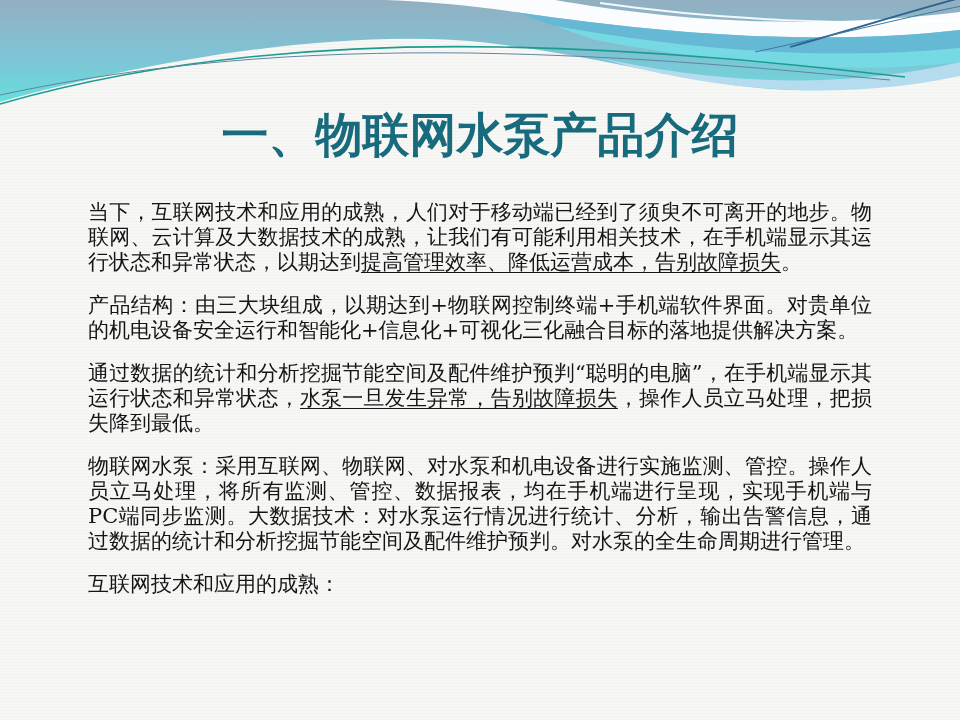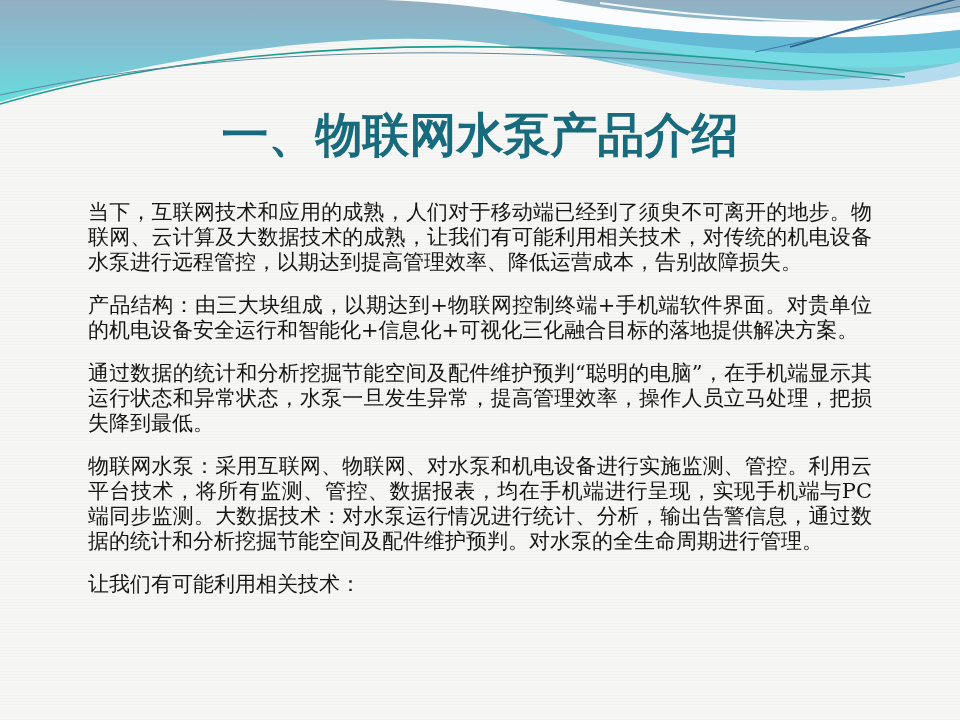--- a/index.html
+++ b/index.html
@@ -27,20 +27,21 @@
   }
   .slide-body{
     position:absolute;top:200px;left:88px;width:784px;
     font-family:"DejaVu Serif","Liberation Serif",serif;
     font-size:21px;line-height:25px;
     color:#151515;
     text-align:justify;
   }
   .slide-body p.para{margin:0 0 18px 0;}
   .slide-body span.u{
+    text-decoration:underline;
     text-decoration-thickness:1px;
     text-underline-offset:3px;
   }
 </style>
 </head>
 <body>
 
 <div class="slide">
 
   <svg class="header-svg" width="960" height="210" viewBox="0 0 960 210" aria-hidden="true">
@@ -68,20 +69,20 @@
 
     <path d="M0,104 C160,58 330,44 500,47 C660,50 790,64 905,77" stroke="#1a9c8e" stroke-width="1.6" fill="none"></path>
     <path d="M0,95 C150,63 300,51 470,53 C640,56 760,68 890,80" stroke="#5f86a0" stroke-width="1" fill="none"></path>
     <path d="M790,47 C850,30 915,10 960,-2" stroke="#2d618d" stroke-width="1.8" fill="none"></path>
     <path d="M755,52 C840,34 920,14 962,6" stroke="#3f77a3" stroke-width="1" fill="none"></path>
   </svg>
 
   <h1 class="slide-title" style="color: rgb(24, 107, 124);">一、物联网水泵产品介绍</h1>
 
   <div class="slide-body" style="color: rgb(21, 21, 21);">
-      <p class="para"><span>当下，互联网技术和应用的成熟，人们对于移动端已经到了须臾不可离开的地步。物联网、云计算及大数据技术的成熟，让我们有可能利用相关技术，对传统的机电设备水泵进行远程管控，以期达到</span><span class="u">提高管理效率、降低运营成本，告别故障损失</span><span>。</span></p>
+      <p class="para"><span>当下，互联网技术和应用的成熟，人们对于移动端已经到了须臾不可离开的地步。物联网、云计算及大数据技术的成熟，让我们有可能利用相关技术，在手机端显示其运行状态和异常状态，以期达到</span><span class="u">提高管理效率、降低运营成本，告别故障损失</span><span>。</span></p>
       <p class="para"><span>产品结构：由三大块组成，以期达到+物联网控制终端+手机端软件界面。对贵单位的机电设备安全运行和智能化+信息化+可视化三化融合目标的落地提供解决方案。</span></p>
-      <p class="para"><span>通过数据的统计和分析挖掘节能空间及配件维护预判“聪明的电脑”，在手机端显示其运行状态和异常状态，</span><span class="u">水泵一旦发生异常，提高管理效率</span><span>，操作人员立马处理，把损失降到最低。</span></p>
-      <p class="para"><span>物联网水泵：采用互联网、物联网、对水泵和机电设备进行实施监测、管控。利用云平台技术，将所有监测、管控、数据报表，均在手机端进行呈现，实现手机端与PC端同步监测。大数据技术：对水泵运行情况进行统计、分析，输出告警信息，通过数据的统计和分析挖掘节能空间及配件维护预判。对水泵的全生命周期进行管理。</span></p>
-      <p class="para"><span>让我们有可能利用相关技术：</span></p>
+      <p class="para"><span>通过数据的统计和分析挖掘节能空间及配件维护预判“聪明的电脑”，在手机端显示其运行状态和异常状态，</span><span class="u">水泵一旦发生异常，告别故障损失</span><span>，操作人员立马处理，把损失降到最低。</span></p>
+      <p class="para"><span>物联网水泵：采用互联网、物联网、对水泵和机电设备进行实施监测、管控。操作人员立马处理，将所有监测、管控、数据报表，均在手机端进行呈现，实现手机端与PC端同步监测。大数据技术：对水泵运行情况进行统计、分析，输出告警信息，通过数据的统计和分析挖掘节能空间及配件维护预判。对水泵的全生命周期进行管理。</span></p>
+      <p class="para"><span>互联网技术和应用的成熟：</span></p>
     </div>
 
 </div>
 
 </body></html>

